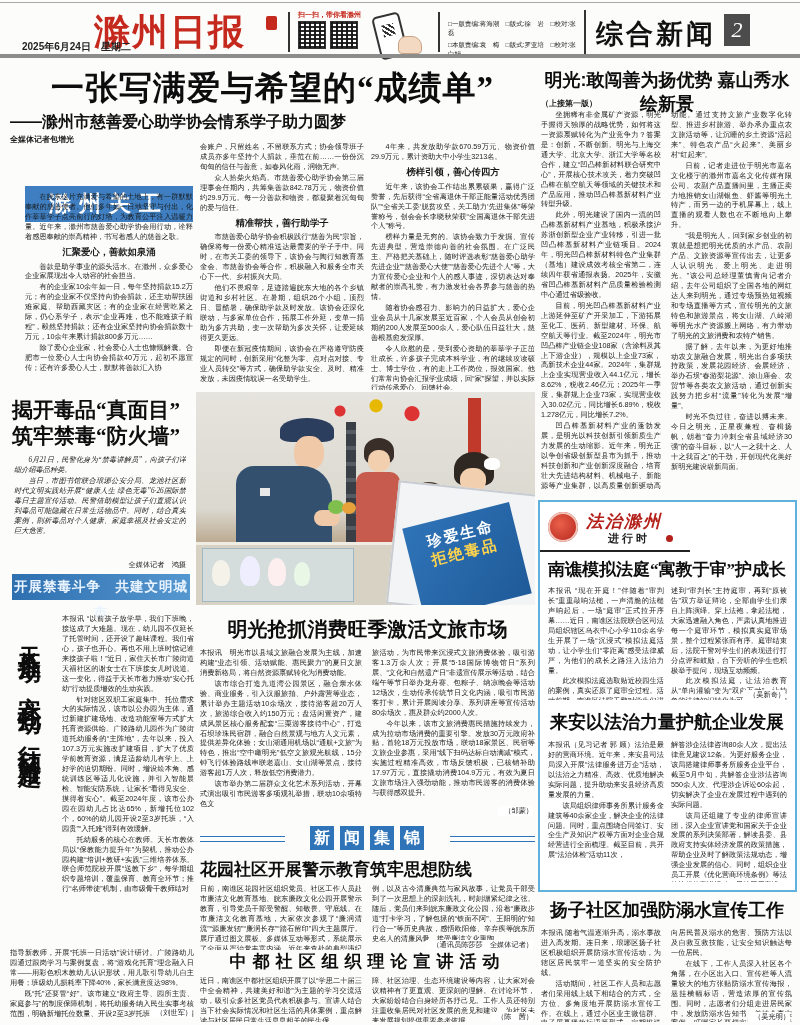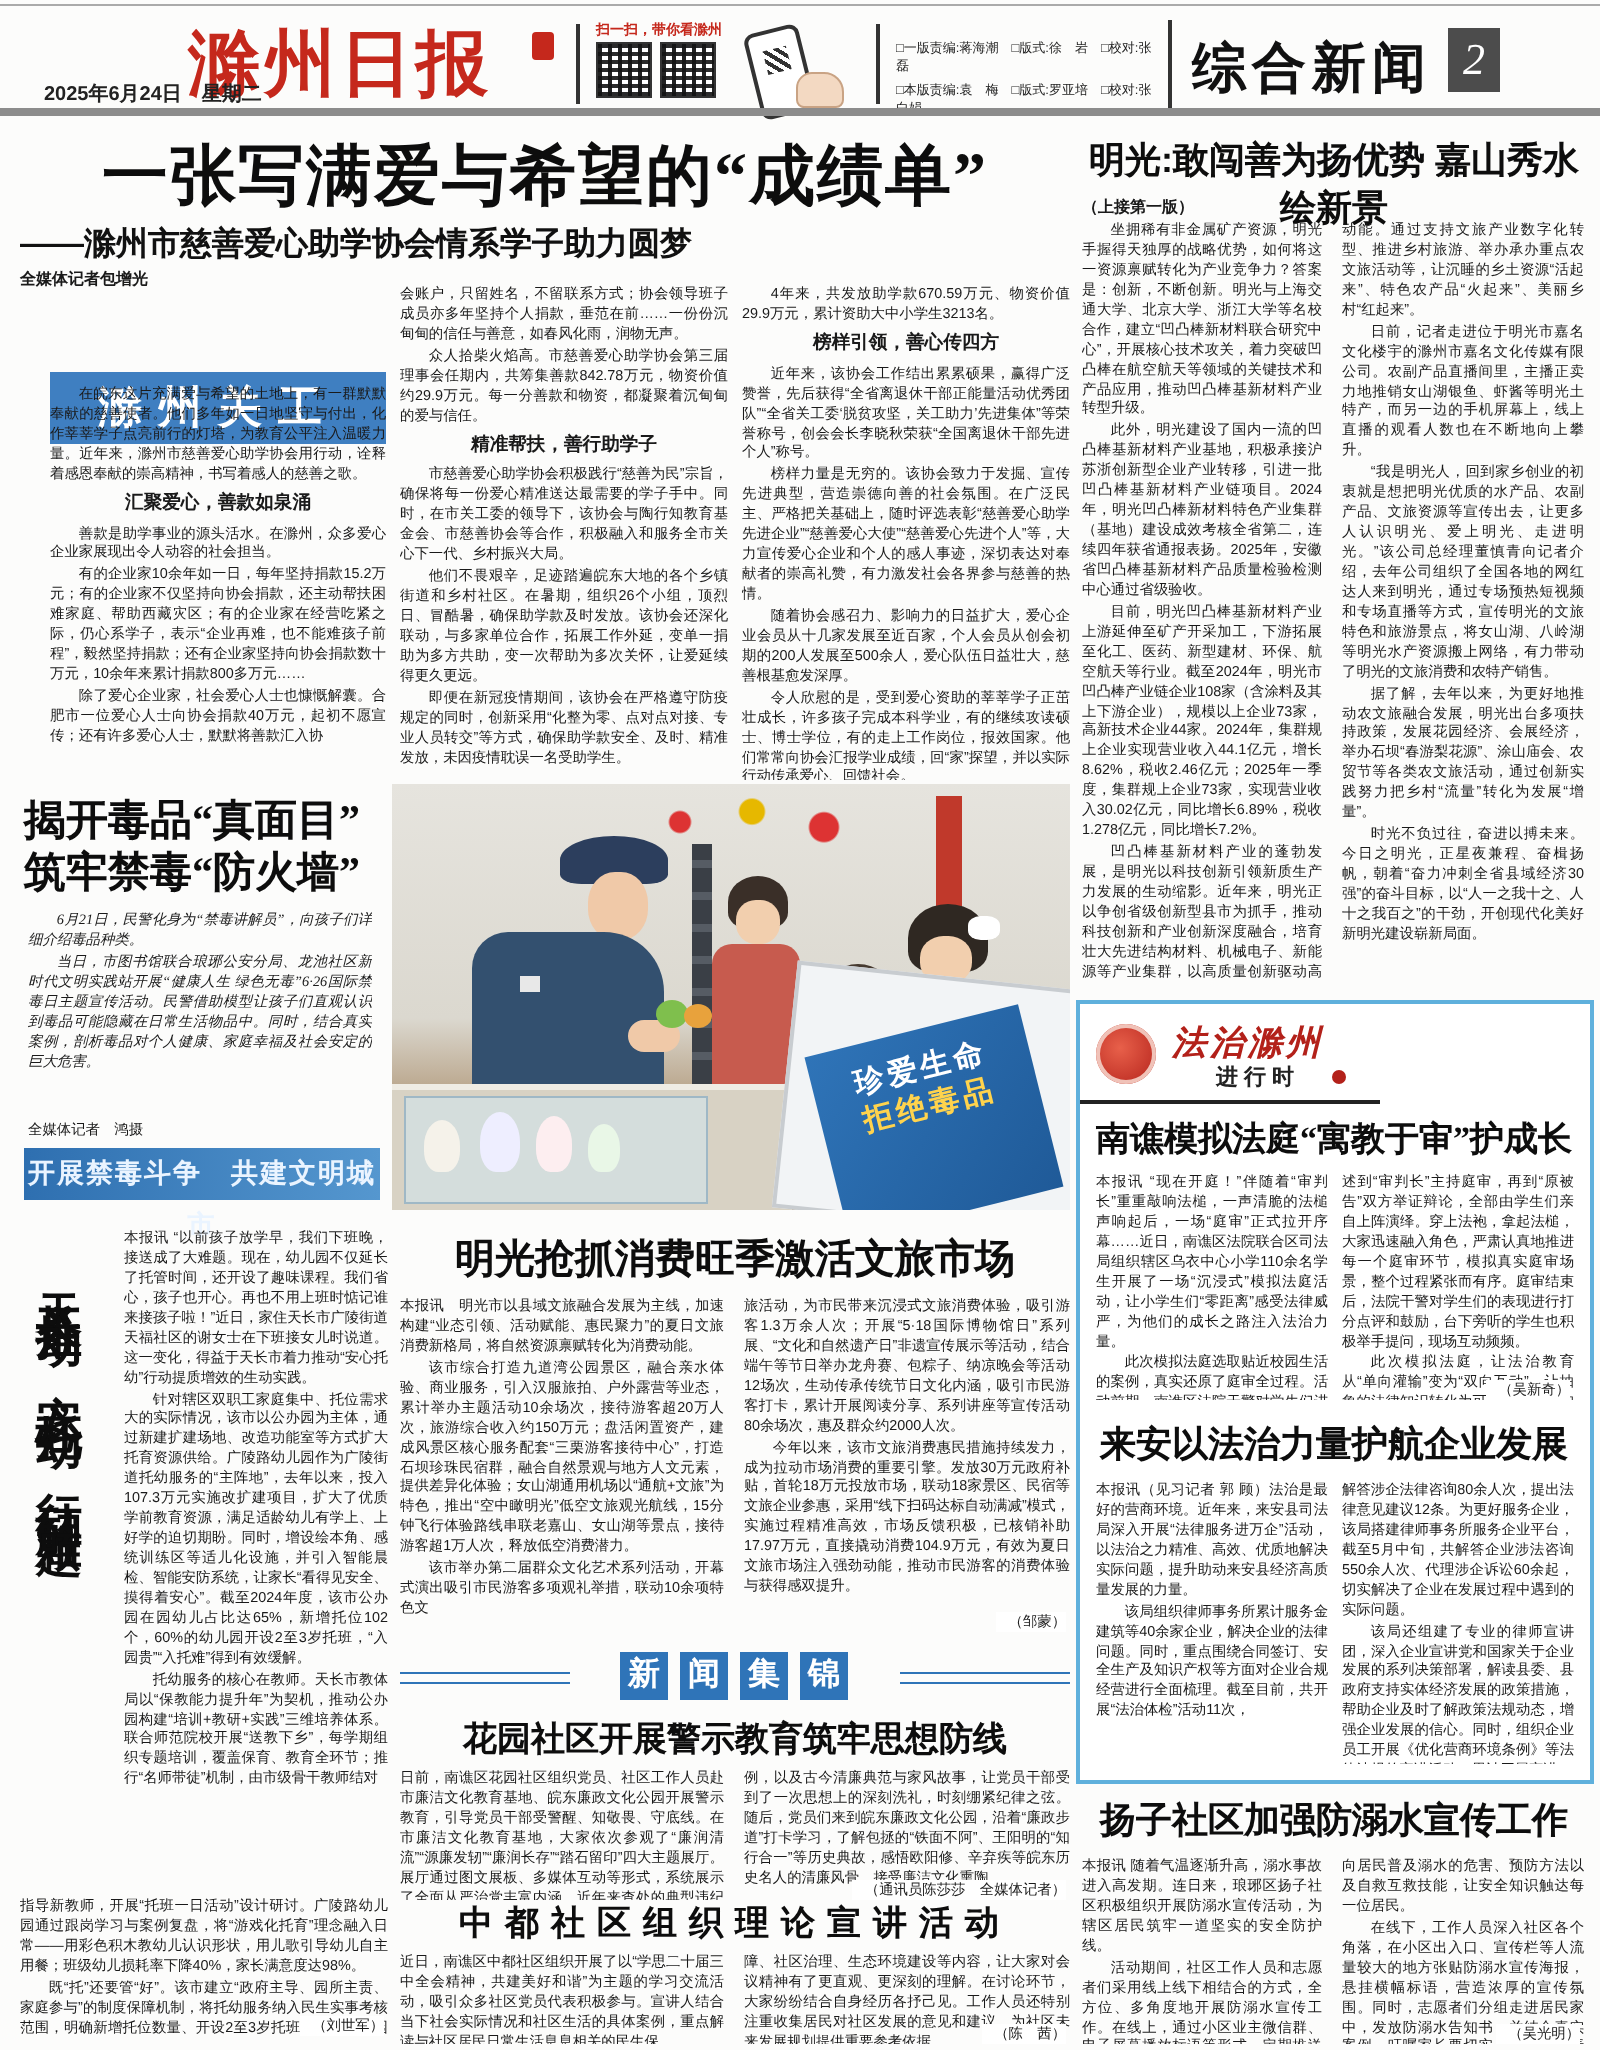--- a/index.html
+++ b/index.html
@@ -100,21 +100,21 @@
   <p>随着协会感召力、影响力的日益扩大，爱心企业会员从十几家发展至近百家，个人会员从创会初期的200人发展至500余人，爱心队伍日益壮大，慈善根基愈发深厚。</p>
   <p>令人欣慰的是，受到爱心资助的莘莘学子正茁壮成长，许多孩子完成本科学业，有的继续攻读硕士、博士学位，有的走上工作岗位，报效国家。他们常常向协会汇报学业成绩，回“家”探望，并以实际行动传承爱心、回馈社会。</p>
 </div>
 
 <div class="abs hl" style="left:12px;top:396px;width:180px;font-size:21px;">揭开毒品“真面目”</div>
 <div class="abs hl" style="left:12px;top:422px;width:180px;font-size:21px;">筑牢禁毒“防火墙”</div>
 <div class="abs txt serif" style="left:14px;top:456px;width:172px;height:108px;font-style:italic;">
   <p>6月21日，民警化身为“禁毒讲解员”，向孩子们详细介绍毒品种类。</p>
   <p>当日，市图书馆联合琅琊公安分局、龙池社区新时代文明实践站开展“健康人生 绿色无毒”6·26国际禁毒日主题宣传活动。民警借助模型让孩子们直观认识到毒品可能隐藏在日常生活物品中。同时，结合真实案例，剖析毒品对个人健康、家庭幸福及社会安定的巨大危害。</p>
 </div>
-<div class="abs" style="left:14px;top:560px;width:172px;text-align:left;font-size:7.2px;">全媒体记者　鸿摄</div>
+<div class="abs" style="left:14px;top:560px;width:172px;text-align:right;font-size:7.2px;">全媒体记者　鸿摄</div>
 <div class="abs" style="left:12px;top:574px;width:178px;height:26px;background:linear-gradient(90deg,#2e6fb0,#5597cf);
             color:#eaf4ff;text-align:center;">
   <span class="serif" style="font-size:13.5px;font-weight:bold;line-height:26px;letter-spacing:1px;">开展禁毒斗争　共建文明城市</span>
 </div>
 
 <div class="abs" style="left:196px;top:392px;width:339px;height:213px;overflow:hidden;
             background:linear-gradient(180deg,#e6e4de 0%,#dbd8cf 55%,#baa68c 72%,#a8947c 100%);">
   <div style="position:absolute;left:120px;top:6px;width:120px;height:26px;
        background:radial-gradient(circle at 20% 50%,#d33 0 5px,transparent 6px),radial-gradient(circle at 50% 30%,#e6b800 0 6px,transparent 7px),radial-gradient(circle at 80% 60%,#d33 0 7px,transparent 8px);"></div>
   <div style="position:absolute;left:272px;top:6px;width:13px;height:96px;background:#c0392b;"></div>
@@ -182,21 +182,21 @@
 </div>
 
 <div class="abs" style="left:200px;top:826px;width:335px;height:26px;">
   <div class="dline" style="position:absolute;left:0;top:10px;width:85px;"></div>
   <div style="position:absolute;left:92px;top:0;width:150px;text-align:center;">
     <span class="digit-sq">新</span><span class="digit-sq">闻</span><span class="digit-sq">集</span><span class="digit-sq">锦</span>
   </div>
   <div class="dline" style="position:absolute;right:0;top:10px;width:85px;"></div>
 </div>
 
-<div class="abs hl" style="left:200px;top:858px;width:335px;text-align:center;font-size:17px;">花园社区开展警示教育筑牢思想防线</div>
+<div class="abs hl" style="left:200px;top:858px;width:335px;font-size:17px;">花园社区开展警示教育筑牢思想防线</div>
 <div class="abs txt" style="left:200px;top:884px;width:162px;height:66px;">
   <p class="noind">日前，南谯区花园社区组织党员、社区工作人员赴市廉洁文化教育基地、皖东廉政文化公园开展警示教育，引导党员干部受警醒、知敬畏、守底线。在市廉洁文化教育基地，大家依次参观了“廉润清流”“源廉发轫”“廉润长存”“踏石留印”四大主题展厅。展厅通过图文展板、多媒体互动等形式，系统展示了全面从严治党丰富内涵、近年来查处的典型违纪违法案</p>
 </div>
 <div class="abs txt" style="left:372px;top:884px;width:163px;height:66px;">
   <p class="noind">例，以及古今清廉典范与家风故事，让党员干部受到了一次思想上的深刻洗礼，时刻绷紧纪律之弦。随后，党员们来到皖东廉政文化公园，沿着“廉政步道”打卡学习，了解包拯的“铁面不阿”、王阳明的“知行合一”等历史典故，感悟欧阳修、辛弃疾等皖东历史名人的清廉风骨，接受廉洁文化熏陶。</p>
   <div class="byl">（通讯员陈莎莎　全媒体记者）</div>
 </div>
 
 <div class="abs hl" style="left:200px;top:950px;width:335px;text-align:center;font-size:17px;letter-spacing:6px;">中都社区组织理论宣讲活动</div>
 <div class="abs txt" style="left:200px;top:976px;width:162px;height:46px;">

